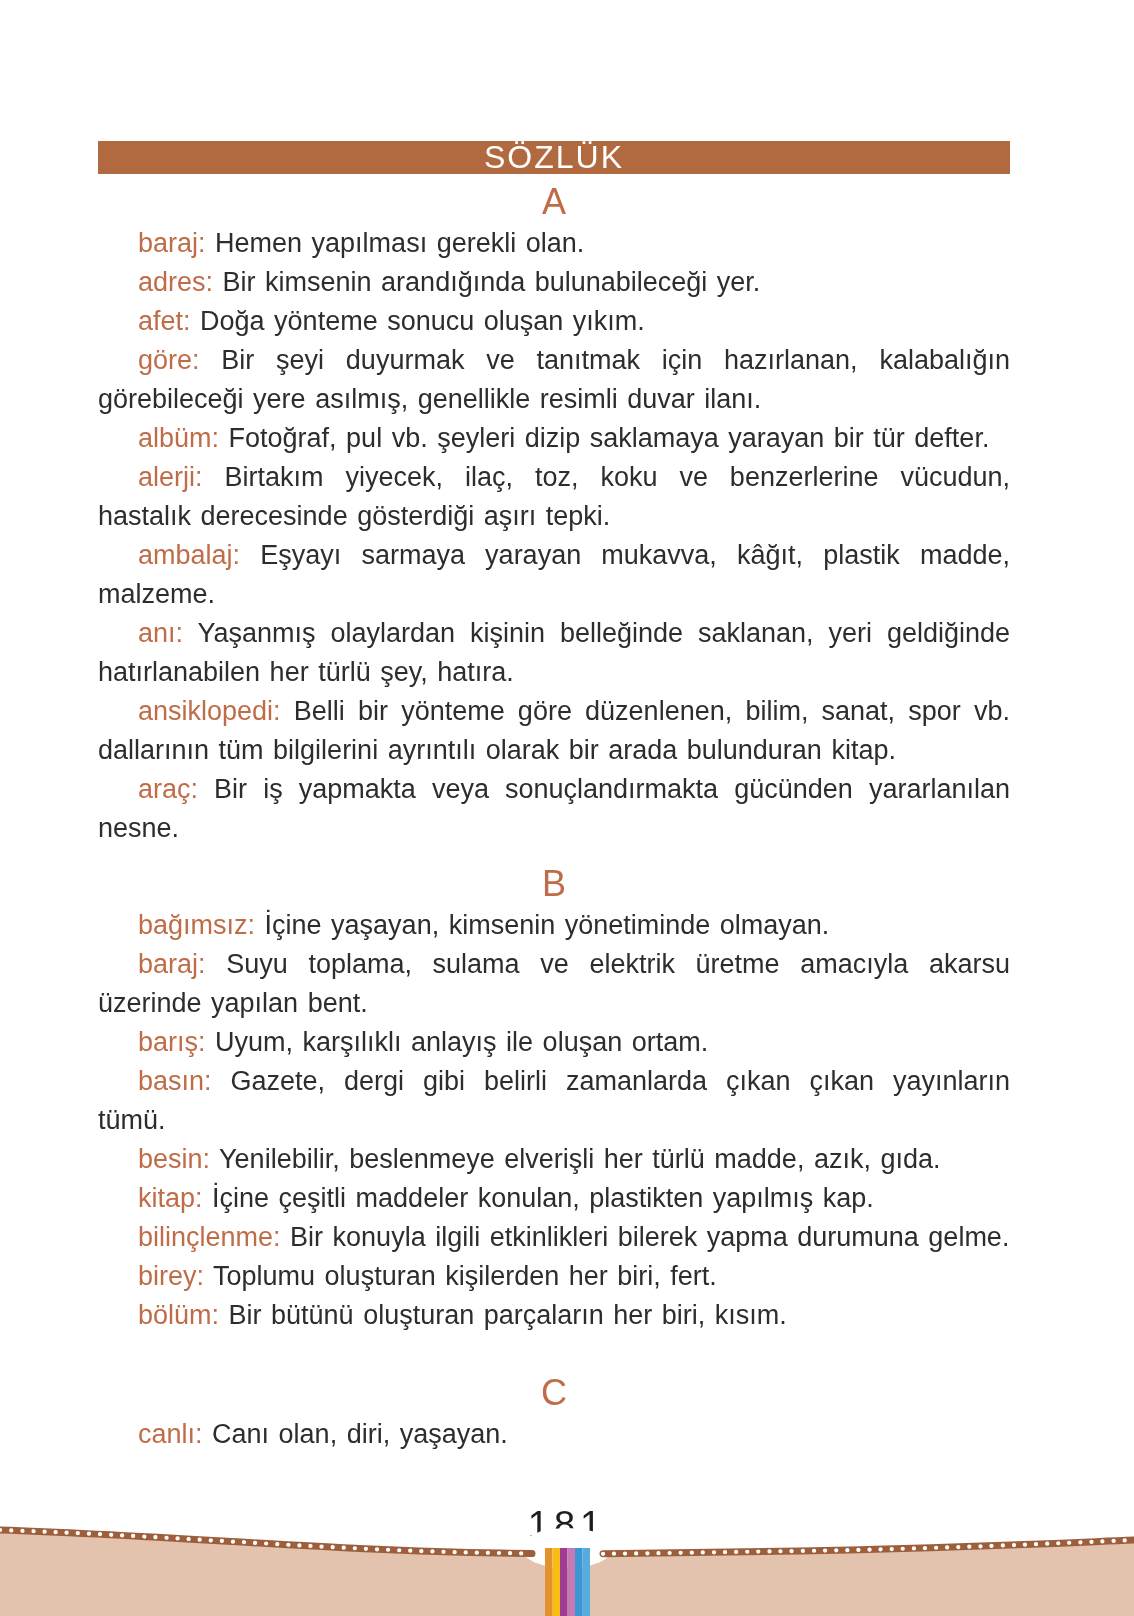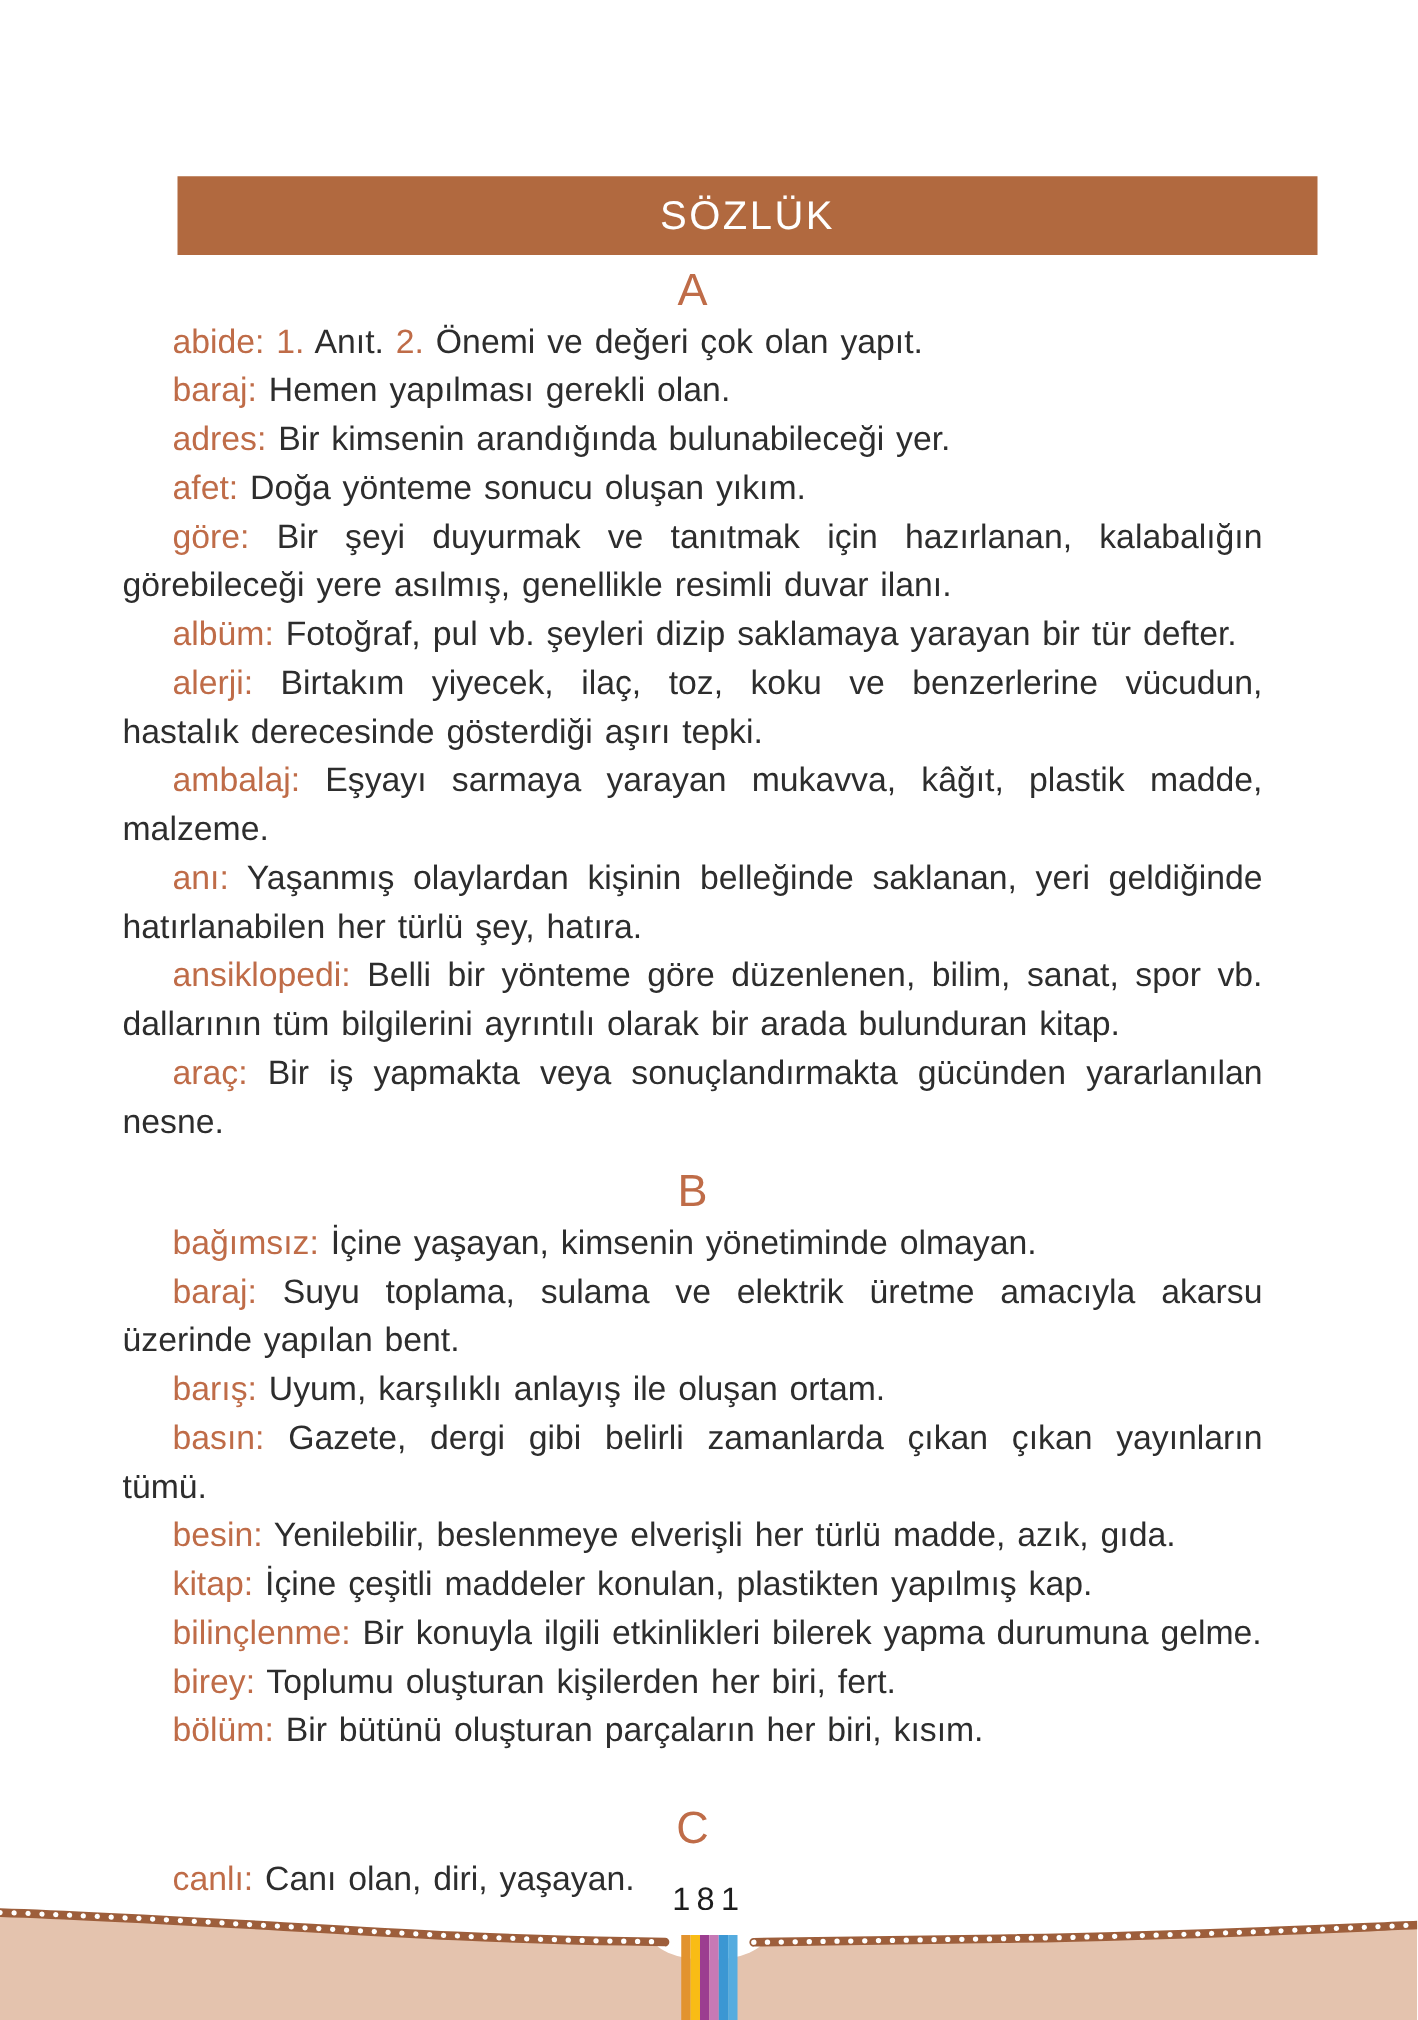--- a/index.html
+++ b/index.html
@@ -19,23 +19,23 @@
     background:#ffffff;
     overflow:hidden;
     font-family:"Liberation Sans", sans-serif;
   }
   .content{
     position:absolute;
     left:98px;top:141px;
     width:912px;
   }
   .title-bar{
-    width:100%;height:63px;
+    width:100%;height:33px;
     background:var(--header-bg);
-    display:flex;align-items:center;justify-content:center;margin-left:44px;
+    display:flex;align-items:center;justify-content:center;
   }
   .title-bar span{
     color:#ffffff;
     font-size:32px;
     letter-spacing:2px;
   }
   .letter{
     text-align:center;
     color:var(--term);
     font-size:36px;
@@ -54,21 +54,21 @@
     word-spacing:2px;
   }
   .seg-term{color:var(--term);}
   .seg-accent{color:var(--term);}
   .seg-plain{color:var(--body-text);}
   .page-number{
     position:absolute;
     left:0;top:1504px;
     width:100%;
     text-align:center;
-    font-size:26px;
+    font-size:38px;
     letter-spacing:5px;
     color:var(--page-num);
   }
   .footer-wave{
     position:absolute;
     left:0;bottom:0;
     width:1134px;height:92px;
     display:block;
   }
 </style>
@@ -76,21 +76,20 @@
 <body>
 
 <div class="page">
 
   <div class="content">
     <div class="title-bar">
       <span>SÖZLÜK</span>
     </div>
     <div id="sections">
         <div class="letter first">A</div>
-        <p class="entry"><span class="seg-term">abide:</span><span class="seg-accent"> 1.</span><span class="seg-plain"> Anıt.</span><span class="seg-accent"> 2.</span><span class="seg-plain"> Önemi ve değeri çok olan yapıt.</span></p>
         <p class="entry"><span class="seg-term">baraj:</span><span class="seg-plain"> Hemen yapılması gerekli olan.</span></p>
         <p class="entry"><span class="seg-term">adres:</span><span class="seg-plain"> Bir kimsenin arandığında bulunabileceği yer.</span></p>
         <p class="entry"><span class="seg-term">afet:</span><span class="seg-plain"> Doğa yönteme sonucu oluşan yıkım.</span></p>
         <p class="entry"><span class="seg-term">göre:</span><span class="seg-plain"> Bir şeyi duyurmak ve tanıtmak için hazırlanan, kalabalığın görebileceği yere asılmış, genellikle resimli duvar ilanı.</span></p>
         <p class="entry"><span class="seg-term">albüm:</span><span class="seg-plain"> Fotoğraf, pul vb. şeyleri dizip saklamaya yarayan bir tür defter.</span></p>
         <p class="entry"><span class="seg-term">alerji:</span><span class="seg-plain"> Birtakım yiyecek, ilaç, toz, koku ve benzerlerine vücudun, hastalık derecesinde gösterdiği aşırı tepki.</span></p>
         <p class="entry"><span class="seg-term">ambalaj:</span><span class="seg-plain"> Eşyayı sarmaya yarayan mukavva, kâğıt, plastik madde, malzeme.</span></p>
         <p class="entry"><span class="seg-term">anı:</span><span class="seg-plain"> Yaşanmış olaylardan kişinin belleğinde saklanan, yeri geldiğinde hatırlanabilen her türlü şey, hatıra.</span></p>
         <p class="entry"><span class="seg-term">ansiklopedi:</span><span class="seg-plain"> Belli bir yönteme göre düzenlenen, bilim, sanat, spor vb. dallarının tüm bilgilerini ayrıntılı olarak bir arada bulunduran kitap.</span></p>
         <p class="entry"><span class="seg-term">araç:</span><span class="seg-plain"> Bir iş yapmakta veya sonuçlandırmakta gücünden yararlanılan nesne.</span></p>

